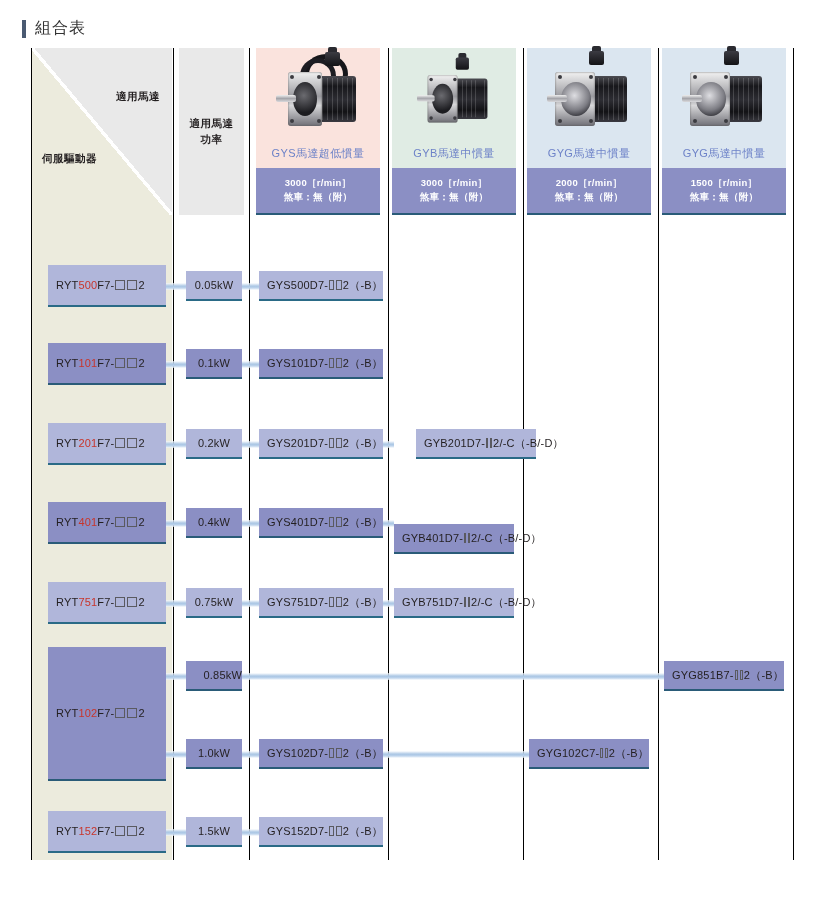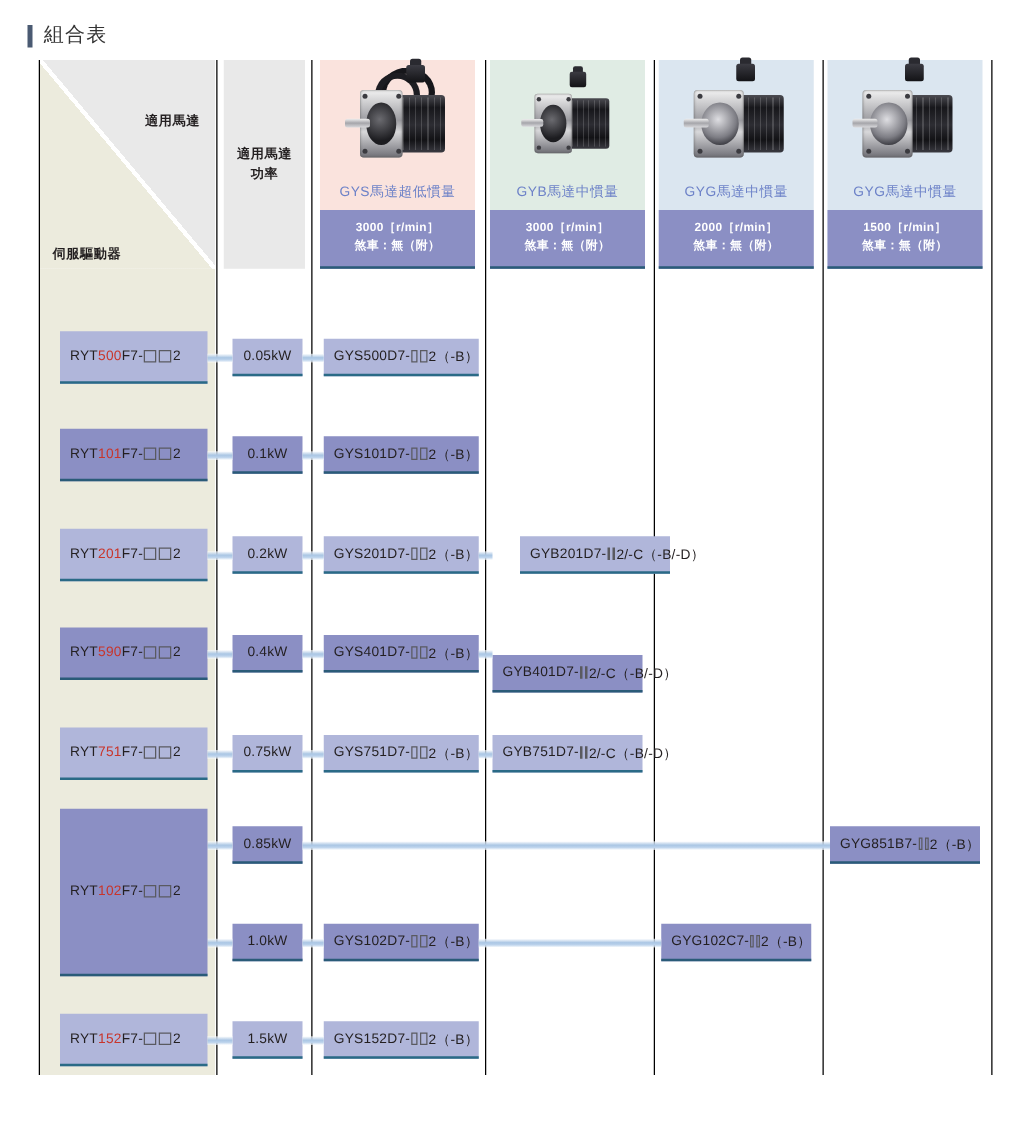--- a/index.html
+++ b/index.html
@@ -21,21 +21,21 @@
   .vline{position:absolute;top:0;width:1px;background:#000000;}
 
   
   .hdr{position:absolute;top:0;}
 
   .hdr-corner{
     left:32px;top:0;width:140px;height:167px;
     background:linear-gradient(to bottom left,#e9e9e9 0%,#e9e9e9 49.2%,#ffffff 49.2%,#ffffff 50.8%,#ecebdd 50.8%,#ecebdd 100%);
   }
   .hdr-corner .lbl-motor{position:absolute;right:12px;top:42px;font-size:10.5px;color:#231f20;font-weight:bold;letter-spacing:.5px;}
-  .hdr-corner .lbl-drive{position:absolute;left:10px;top:104px;font-size:10.5px;color:#231f20;font-weight:bold;letter-spacing:.5px;margin-top:44px;}
+  .hdr-corner .lbl-drive{position:absolute;left:10px;top:104px;font-size:10.5px;color:#231f20;font-weight:bold;letter-spacing:.5px;}
 
   .hdr-power{
     left:179px;top:0;width:65px;height:167px;background:#e9e9e9;
     display:flex;align-items:center;justify-content:center;text-align:center;
     font-size:10.5px;font-weight:bold;line-height:1.45;letter-spacing:.5px;
   }
 
   .hdr-motor{position:absolute;top:0;width:124px;height:167px;display:flex;flex-direction:column;}
   .hdr-motor .pic{flex:1;display:flex;align-items:center;justify-content:center;position:relative;}
   .hdr-motor .name{
@@ -297,21 +297,21 @@
       <div class="box light padl" style="left: 416px; width: 120px; top: 381px; height: 30px;">
         <span>GYB201D7-</span>
         <span class="sq"></span>
         <span class="sq"></span>
         <span>2/-C（-B/-D）</span>
       </div>
       <div class="conn-line" style="left: 242px; width: 17px; top: 393px;"></div>
       <div class="conn-line" style="left: 383px; width: 11px; top: 393px;"></div>
       <div class="box dark padl" style="left: 48px; width: 118px; top: 454px; height: 42px;">
         <span>RYT</span>
-        <span class="red">590</span>
+        <span class="red">401</span>
         <span>F7-</span>
         <span class="sq"></span>
         <span class="sq"></span>
         <span>2</span>
       </div>
       <div class="box dark center" style="left: 186px; width: 56px; top: 460px; height: 30px;">
         <span>0.4kW</span>
       </div>
       <div class="conn-line" style="left: 166px; width: 20px; top: 472px;"></div>
       <div class="box dark padl" style="left: 259px; width: 124px; top: 460px; height: 30px;">
@@ -347,21 +347,21 @@
         <span>2（-B）</span>
       </div>
       <div class="box light padl" style="left: 394px; width: 120px; top: 540px; height: 30px;">
         <span>GYB751D7-</span>
         <span class="sq"></span>
         <span class="sq"></span>
         <span>2/-C（-B/-D）</span>
       </div>
       <div class="conn-line" style="left: 242px; width: 17px; top: 552px;"></div>
       <div class="conn-line" style="left: 383px; width: 11px; top: 552px;"></div>
-      <div class="box dark center" style="left: 186px; width: 56px; top: 613px; height: 30px;">
+      <div class="box dark center" style="left: 186px; width: 56px; top: 613px; height: 30px; justify-content: flex-end;">
         <span>0.85kW</span>
       </div>
       <div class="conn-line" style="left: 166px; width: 20px; top: 625px;"></div>
       <div class="box dark padl" style="left: 664px; width: 120px; top: 613px; height: 30px;">
         <span>GYG851B7-</span>
         <span class="sq"></span>
         <span class="sq"></span>
         <span>2（-B）</span>
       </div>
       <div class="conn-line" style="left: 242px; width: 422px; top: 625px;"></div>

